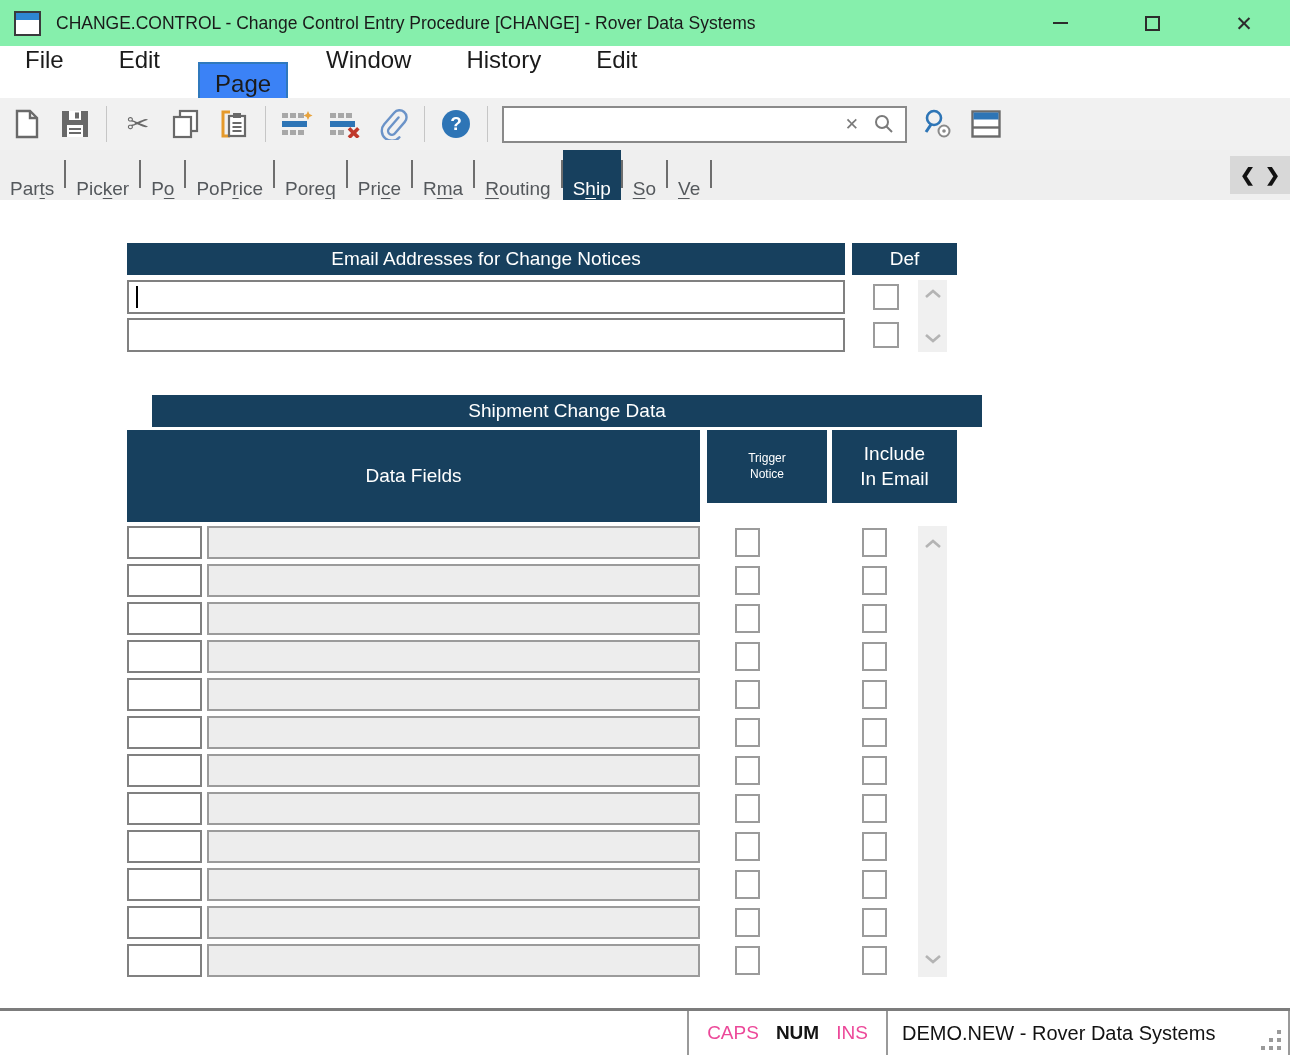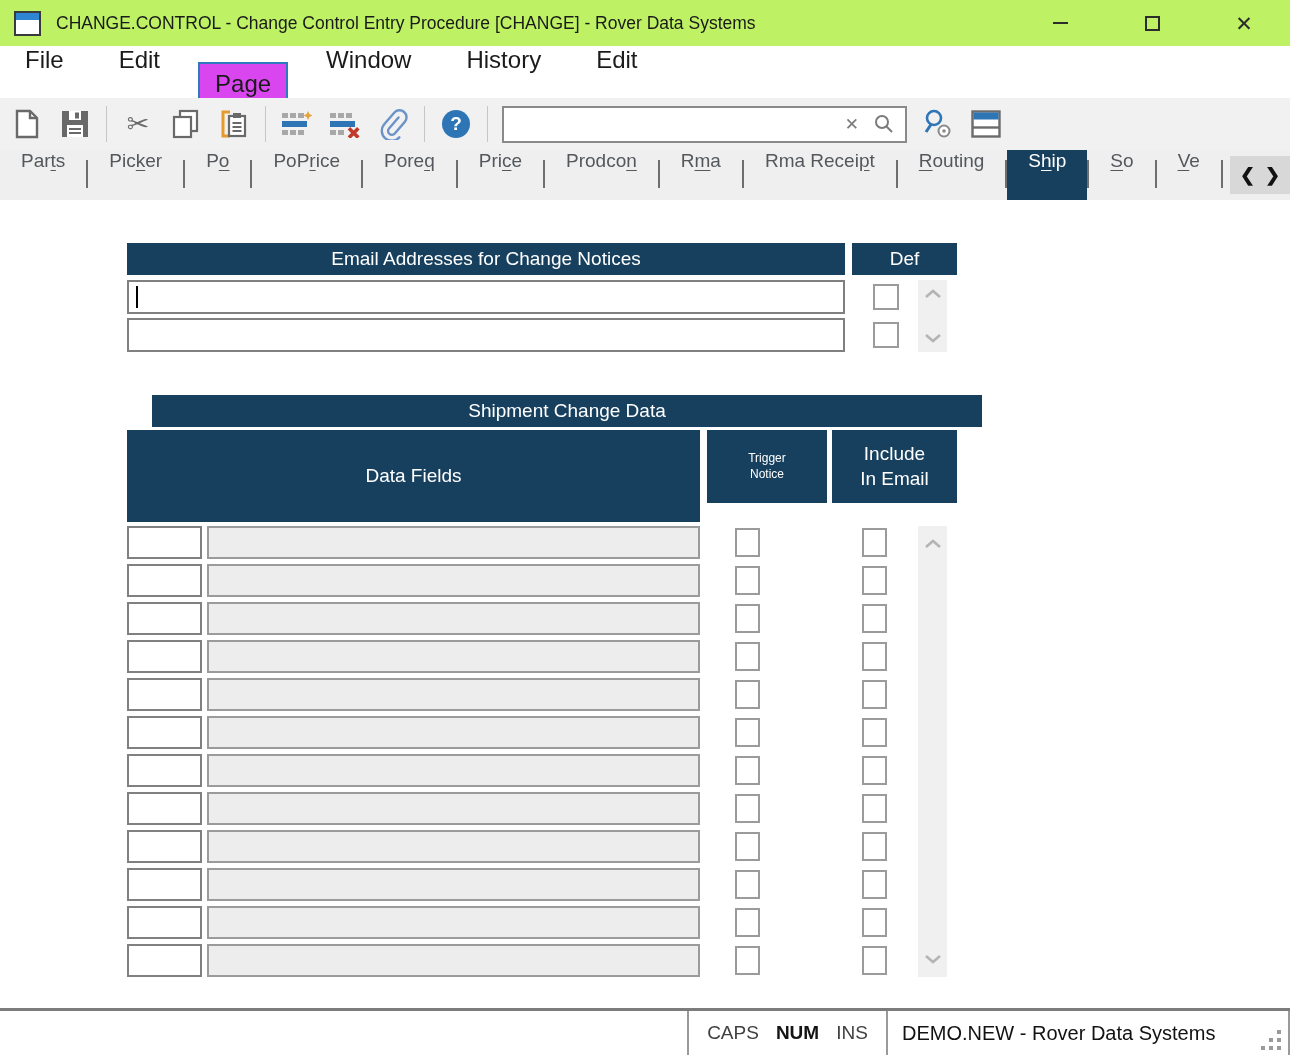--- a/index.html
+++ b/index.html
@@ -6,50 +6,50 @@
   html,body { width: 1290px; height: 1055px; }
   body {
     font-family: "Liberation Sans", sans-serif;
     background: #ffffff;
     color: #1b1b1b;
     overflow: hidden;
   }
   .window { width: 1290px; height: 1055px; display: flex; flex-direction: column; background:#fff; }
 
   
-  .titlebar { height: 46px; display: flex; align-items: center; padding: 0 0 0 14px; background: #bef264; flex: none; }
+  .titlebar { height: 46px; display: flex; align-items: center; padding: 0 0 0 14px; background: #86efac; flex: none; }
   .app-icon { width: 27px; height: 25px; border: 2px solid #3a3a3c; position: relative; margin-right: 15px; background: #fff; flex: none; }
   .app-icon::before { content:""; position:absolute; top:0; left:0; right:0; height:7px; background:#2e86d2; }
   .title-text { font-size: 17.5px; color: #1a1a1a; flex: 1; white-space: nowrap; overflow: hidden; }
   .win-controls { display: flex; flex: none; height: 100%; }
   .win-btn { width: 92px; height: 100%; display: flex; align-items: center; justify-content: center; }
   .glyph-min { width: 15px; height: 0; border-top: 2px solid #2c2c2c; display: block; }
   .glyph-max { width: 15px; height: 15px; border: 2px solid #2c2c2c; display: block; }
   .glyph-close { font-size: 21px; color: #2c2c2c; line-height: 1; }
 
   
   .menubar { height: 52px; display: flex; align-items: center; padding: 0 8px; background: #fff; font-size: 24px; flex: none; }
   .menuwrap { display: flex; }
   .menu-item { padding: 6px 15px; margin-right: 21px; border: 2px solid transparent; color: #1b1b1b; }
-  .menu-item.active { background: #d946ef; border-color: #3079bd; margin-top: 24px; }
+  .menu-item.active { background: #3b82f6; border-color: #3079bd; margin-top: 24px; }
 
   
   .toolbar { height: 52px; background: #f1f1f1; display: flex; align-items: center; padding: 0 10px; gap: 14px; flex: none; }
   .tb-btn { width: 34px; height: 34px; display: flex; align-items: center; justify-content: center; flex: none; }
   .tb-sep { width: 1px; height: 36px; background: #c6c6c6; flex: none; }
   .scissors { font-size: 27px; color: #696969; line-height: 1; }
   .help-circle { width: 28px; height: 28px; border-radius: 50%; background: #2e75b6; color: #fff; font-size: 19px; font-weight: bold; display: flex; align-items: center; justify-content: center; }
   .searchbox { width: 405px; height: 37px; background: #fff; border: 2px solid #8a8a8a; display: flex; align-items: center; padding: 0 10px; gap: 14px; flex: none; }
   .searchbox input { flex: 1; border: none; outline: none; font-size: 17px; font-family: inherit; background: transparent; min-width: 0; }
   .search-clear { color: #7a7a7a; font-size: 17px; line-height: 1; }
 
   
   .tabstrip { height: 50px; background: #efefef; display: flex; align-items: stretch; position: relative; overflow: hidden; font-size: 19px; color: #54585c; flex: none; }
   .tabwrap { display: flex; align-items: stretch; flex: none; }
-  .tab { display: flex; align-items: flex-start; padding: 0 21px; white-space: nowrap; }
+  .tab { display: flex; align-items: flex-end; padding: 0 10px; white-space: nowrap; }
   .tabwrap.active .tab { background: #17405e; color: #ffffff; }
   .tab-sep { width: 2px; background: #6e6e6e; margin: 10px 0 12px; }
   .accel { text-decoration: underline; text-underline-offset: 3px; }
   .tab-arrows { position: absolute; right: 0; top: 6px; width: 60px; height: 38px; background: #d8d8d8; display: flex; align-items: center; justify-content: space-evenly; font-size: 18px; font-weight: bold; color: #121212; }
 
   
   .content { position: relative; height: 808px; background: #fff; flex: none; }
   .navy { background: #17405e; color: #fff; }
 
   
@@ -84,21 +84,21 @@
   .ship-field { width: 493px; height: 33px; border: 2px solid #9b9b9b; background: #ededed; }
   .cb-trigger { margin-left: 35px; width: 25px; height: 29px; border: 2px solid #9b9b9b; background: #fff; flex: none; }
   .cb-include { margin-left: 102px; width: 25px; height: 29px; border: 2px solid #9b9b9b; background: #fff; flex: none; }
 
   
   .hdivider { height: 3px; background: #7c7c7c; flex: none; }
   .statusbar { height: 44px; background: #fff; display: flex; align-items: center; font-size: 19px; flex: none; border-right: 2px solid #9a9a9a; }
   .sb-left { width: 687px; flex: none; height: 100%; }
   .sb-sep { width: 2px; height: 100%; background: #9a9a9a; flex: none; }
   .sb-locks { width: 197px; flex: none; display: flex; align-items: center; justify-content: center; gap: 17px; }
-  .lock-off { color: #404040; }
+  .lock-off { color: #ec4899; }
   .lock-on { color: #141414; font-weight: bold; }
   .sb-session { flex: 1; padding-left: 14px; font-size: 20px; color: #121212; white-space: nowrap; }
   .sb-grip { flex: none; margin: 14px 6px 4px 0; align-self: flex-end; }
 </style>
 </head>
 <body>
 
 <div class="window">
 
   <div class="titlebar">
@@ -259,33 +259,21 @@
         <div class="tab-sep"></div>
       </div>
         <div class="tabwrap">
         <div class="tab">
             <span><span>Pri</span><span class="accel">c</span><span>e</span></span>
           </div>
         <div class="tab-sep"></div>
       </div>
         <div class="tabwrap">
         <div class="tab">
-            <span><span>Prodco</span><span class="accel">n</span><span></span></span>
-          </div>
-        <div class="tab-sep"></div>
-      </div>
-        <div class="tabwrap">
-        <div class="tab">
             <span><span>R</span><span class="accel">m</span><span>a</span></span>
-          </div>
-        <div class="tab-sep"></div>
-      </div>
-        <div class="tabwrap">
-        <div class="tab">
-            <span><span>Rma Recei</span><span class="accel">p</span><span>t</span></span>
           </div>
         <div class="tab-sep"></div>
       </div>
         <div class="tabwrap">
         <div class="tab">
             <span><span></span><span class="accel">R</span><span>outing</span></span>
           </div>
         <div class="tab-sep"></div>
       </div>
         <div class="tabwrap active">

